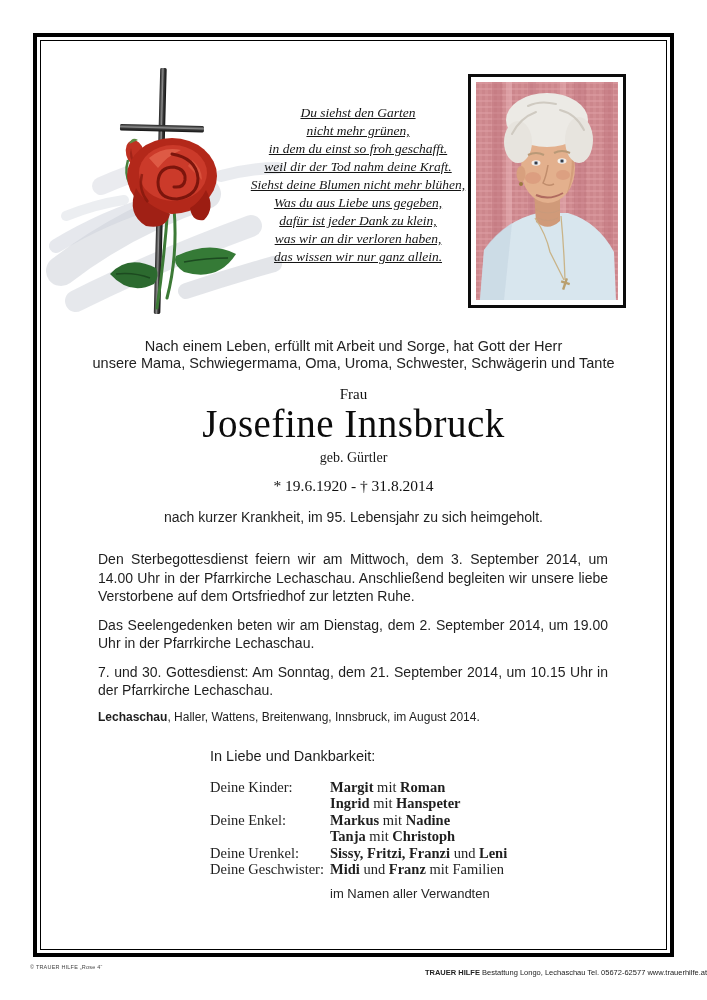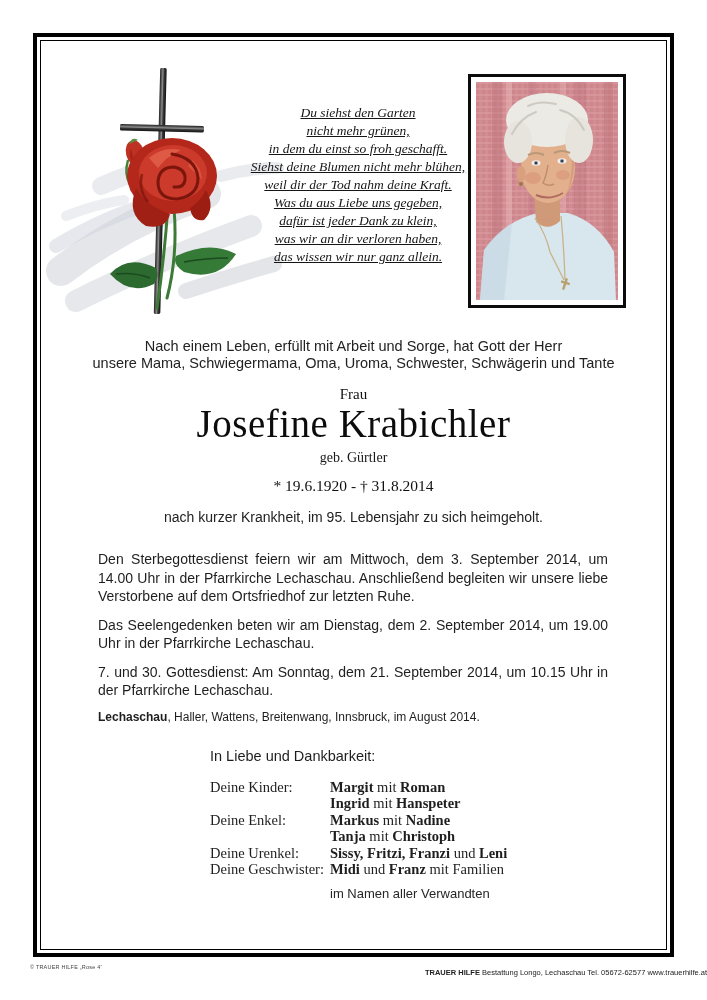--- a/index.html
+++ b/index.html
@@ -146,22 +146,22 @@
       <path d="M126 98 Q150 102 152 122 Q152 140 131 143 Q112 143 112 126 Q113 111 128 111 Q140 113 139 124 Q138 132 128 131" fill="none" stroke="#7c150c" stroke-width="3" stroke-linecap="round"></path>
       <path d="M96 118 Q92 134 102 146" fill="none" stroke="#7c150c" stroke-width="2.5" opacity=".7"></path>
     </g>
   </svg>
 </div>
 
 <div class="poem">
     <div>Du siehst den Garten</div>
     <div>nicht mehr grünen,</div>
     <div>in dem du einst so froh geschafft.</div>
+    <div>weil dir der Tod nahm deine Kraft.</div>
     <div>Siehst deine Blumen nicht mehr blühen,</div>
-    <div>weil dir der Tod nahm deine Kraft.</div>
     <div>Was du aus Liebe uns gegeben,</div>
     <div>dafür ist jeder Dank zu klein,</div>
     <div>was wir an dir verloren haben,</div>
     <div>das wissen wir nur ganz allein.</div>
   </div>
 
 <div class="photo-frame">
   <svg viewBox="0 0 142 218" preserveAspectRatio="none">
     <defs>
       <pattern id="weave" width="6" height="6" patternUnits="userSpaceOnUse">
@@ -224,21 +224,21 @@
     </g>
   </svg>
 </div>
 
 <div class="intro">
   <div>Nach einem Leben, erfüllt mit Arbeit und Sorge, hat Gott der Herr</div>
   <div>unsere Mama, Schwiegermama, Oma, Uroma, Schwester, Schwägerin und Tante</div>
 </div>
 
 <div class="salutation">Frau</div>
-<div class="deceased-name">Josefine Krabichler</div>
+<div class="deceased-name">Josefine Innsbruck</div>
 <div class="maiden-name">geb. Gürtler</div>
 <div class="life-dates">* 19.6.1920 - † 31.8.2014</div>
 <div class="passing-line">nach kurzer Krankheit, im 95. Lebensjahr zu sich heimgeholt.</div>
 
 <div class="announcements">
     <p>Den Sterbegottesdienst feiern wir am Mittwoch, dem 3. September 2014, um 14.00 Uhr in der Pfarrkirche Lechaschau. Anschließend begleiten wir unsere liebe Verstorbene auf dem Ortsfriedhof zur letzten Ruhe.</p>
     <p>Das Seelengedenken beten wir am Dienstag, dem 2. September 2014, um 19.00 Uhr in der Pfarrkirche Lechaschau.</p>
     <p>7. und 30. Gottesdienst: Am Sonntag, dem 21. September 2014, um 10.15 Uhr in der Pfarrkirche Lechaschau.</p>
   </div>
 

